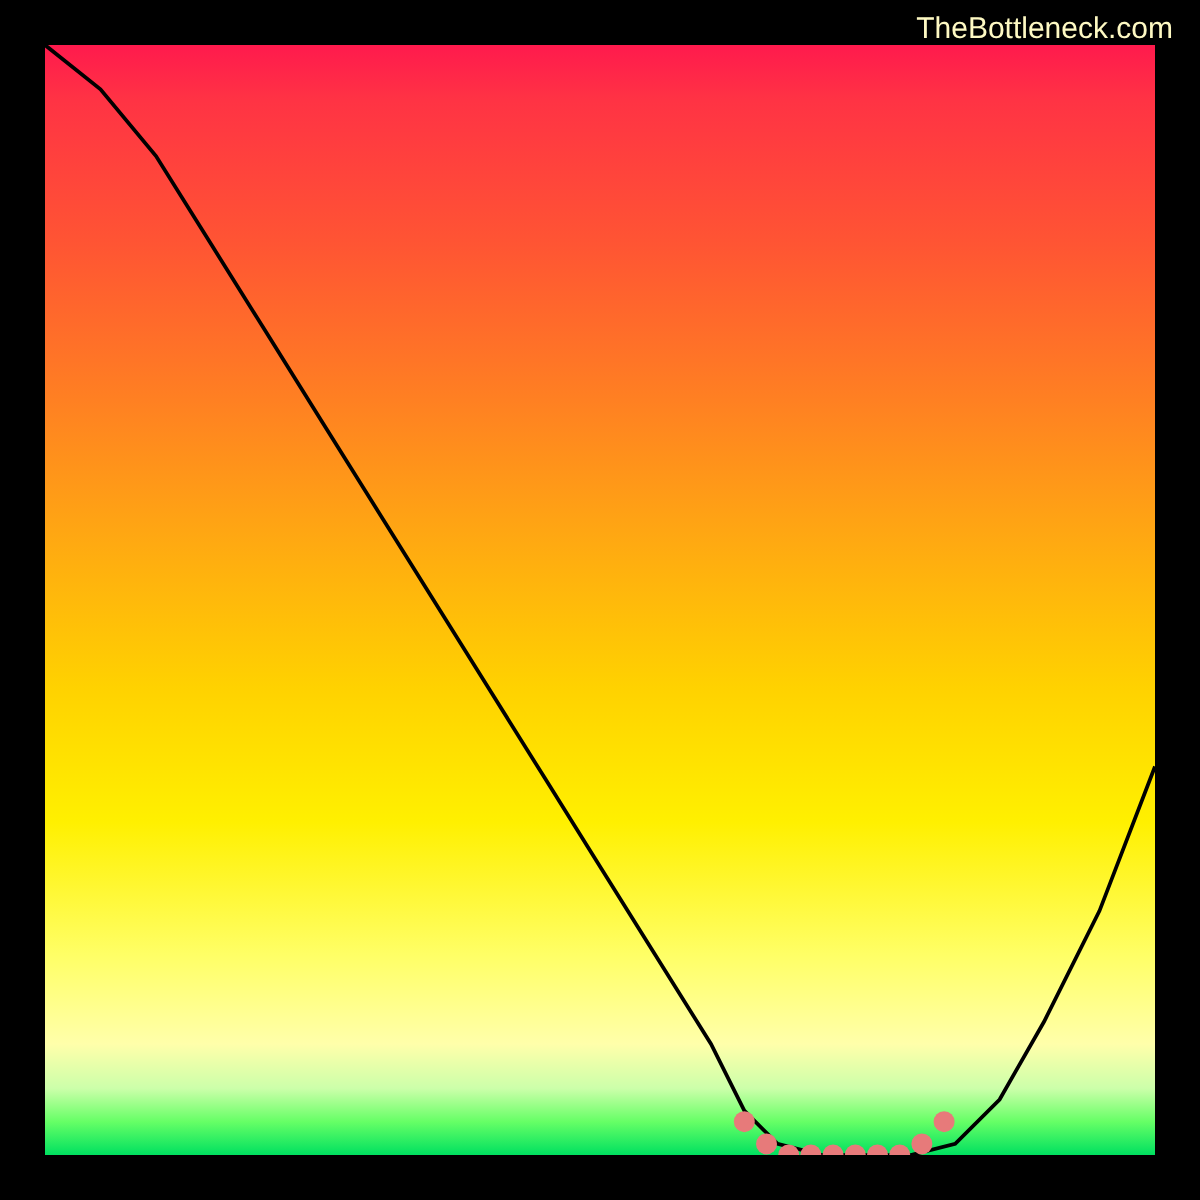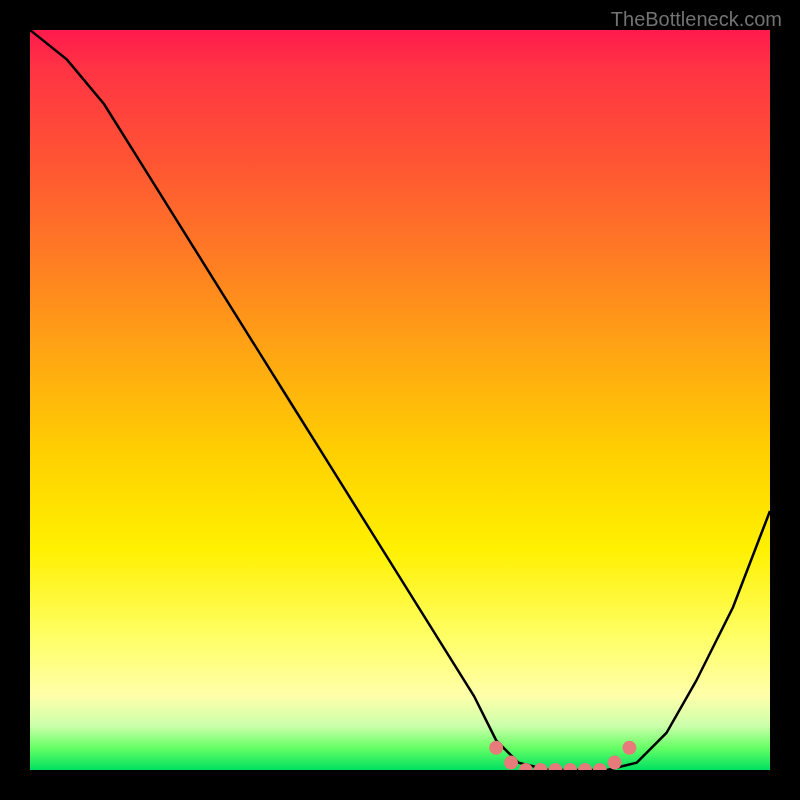--- a/index.html
+++ b/index.html
@@ -8,21 +8,21 @@
     width: 800px;
     height: 800px;
     background: #000;
     font-family: Arial, sans-serif;
     position: relative;
   }
   .watermark {
     position: absolute;
     top: 8px;
     right: 18px;
-    color: #737373;
+    color: #fef9c3;
     font-size: 20px;
     z-index: 10;
   }
   .plot-area {
     position: absolute;
     left: 30px;
     top: 30px;
     width: 740px;
     height: 740px;
     background: linear-gradient(to bottom,

